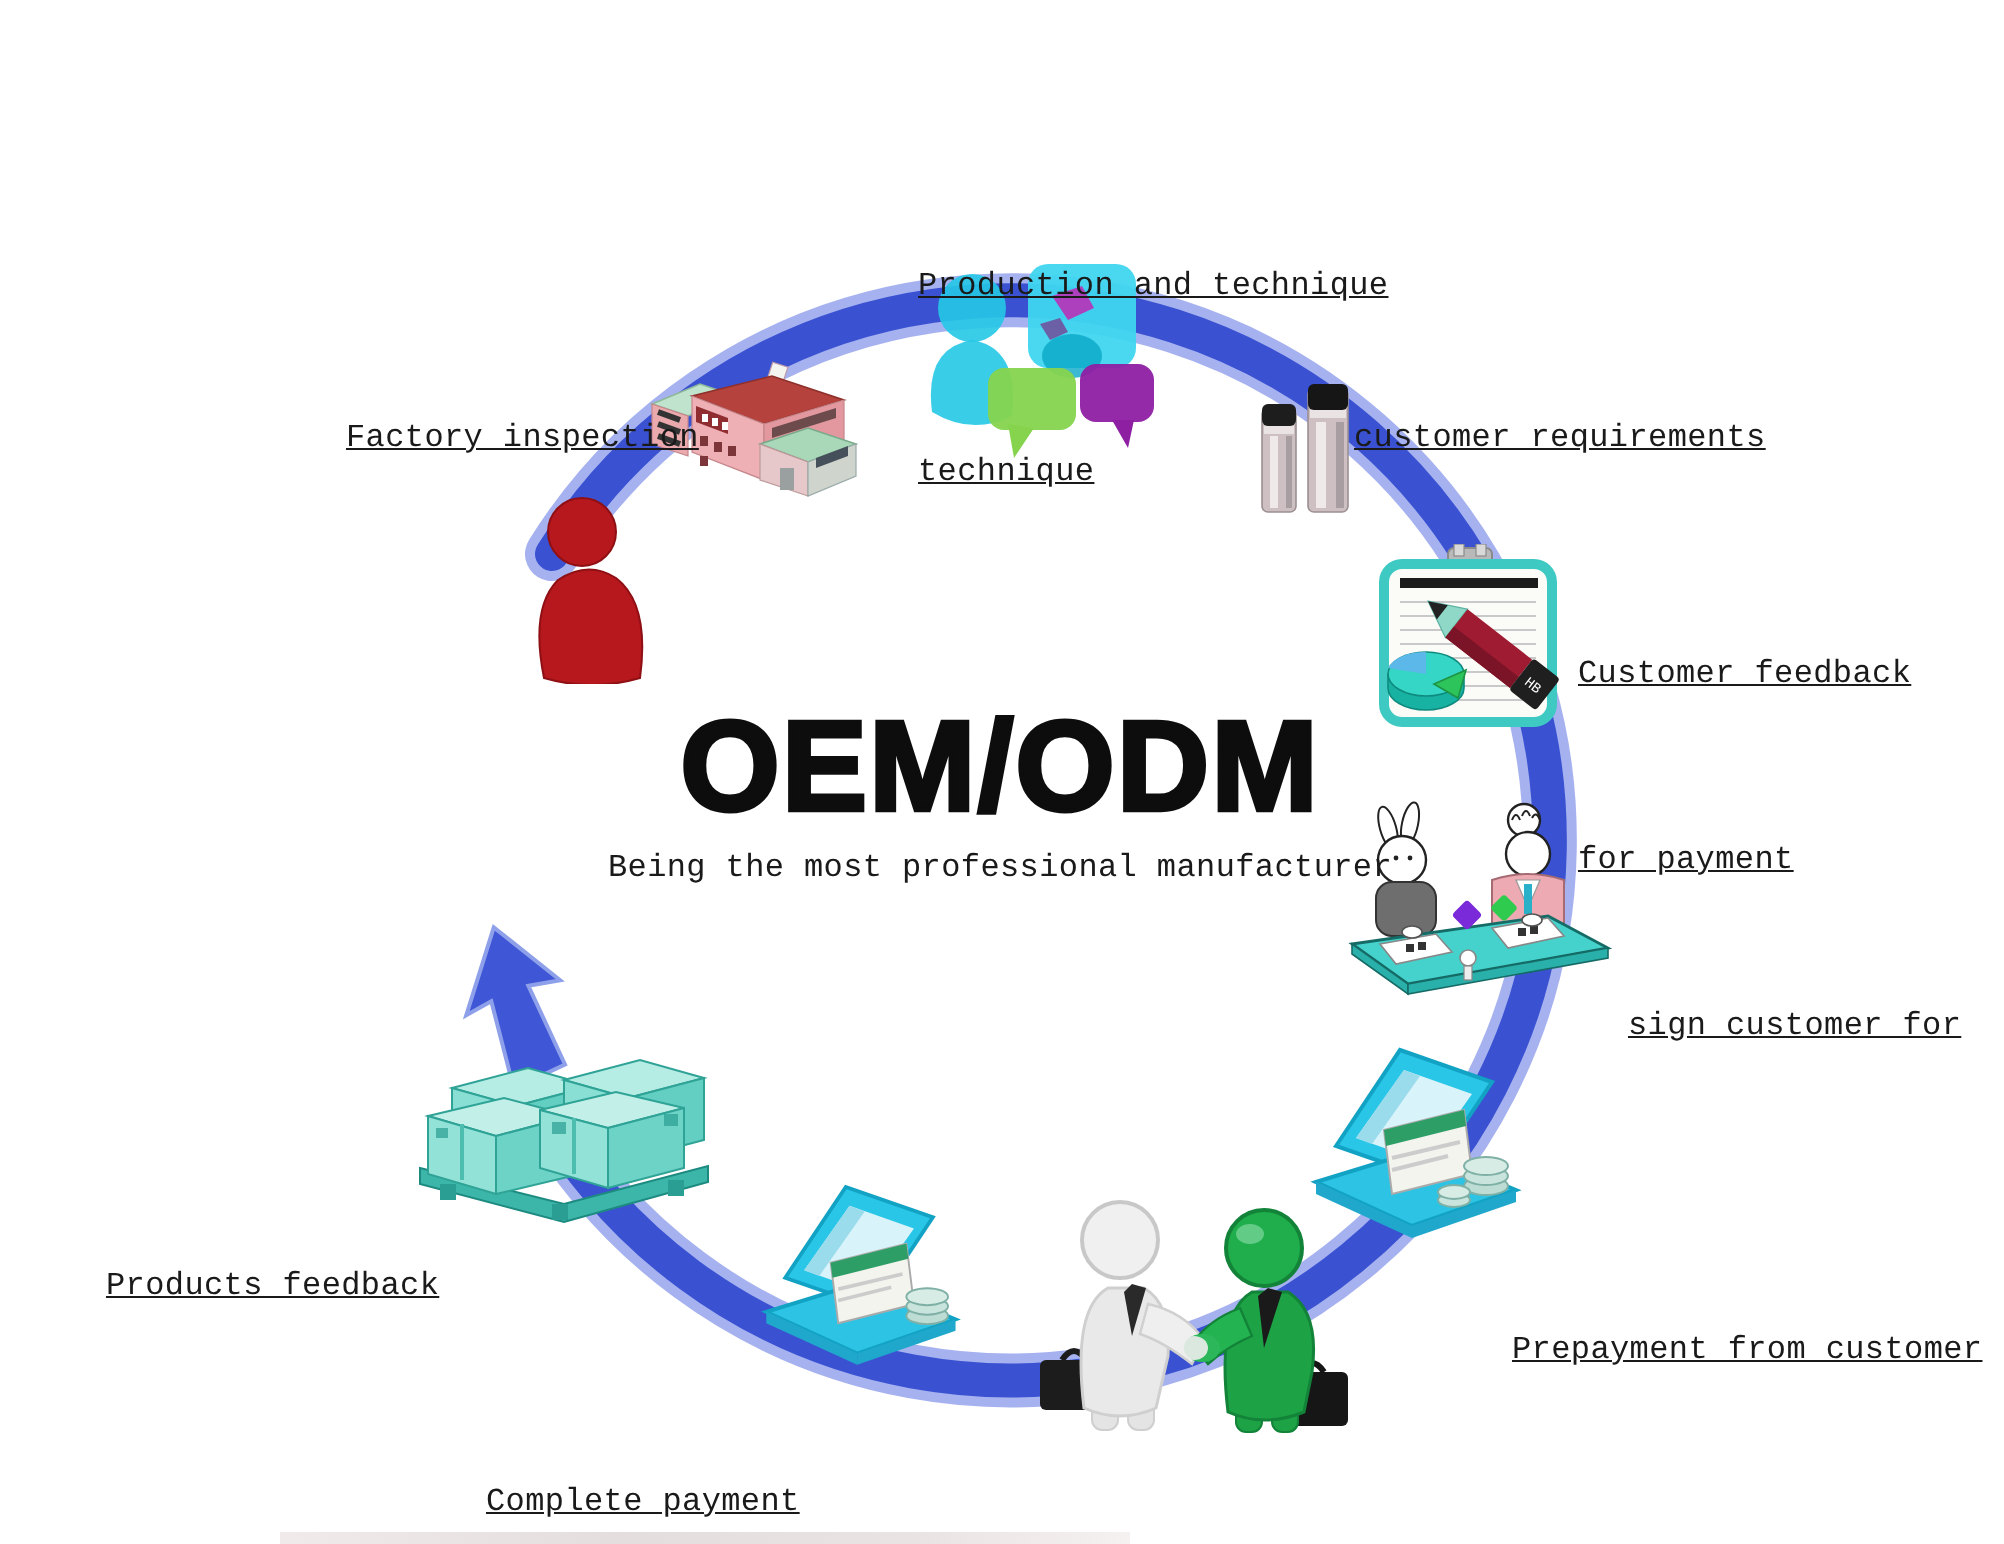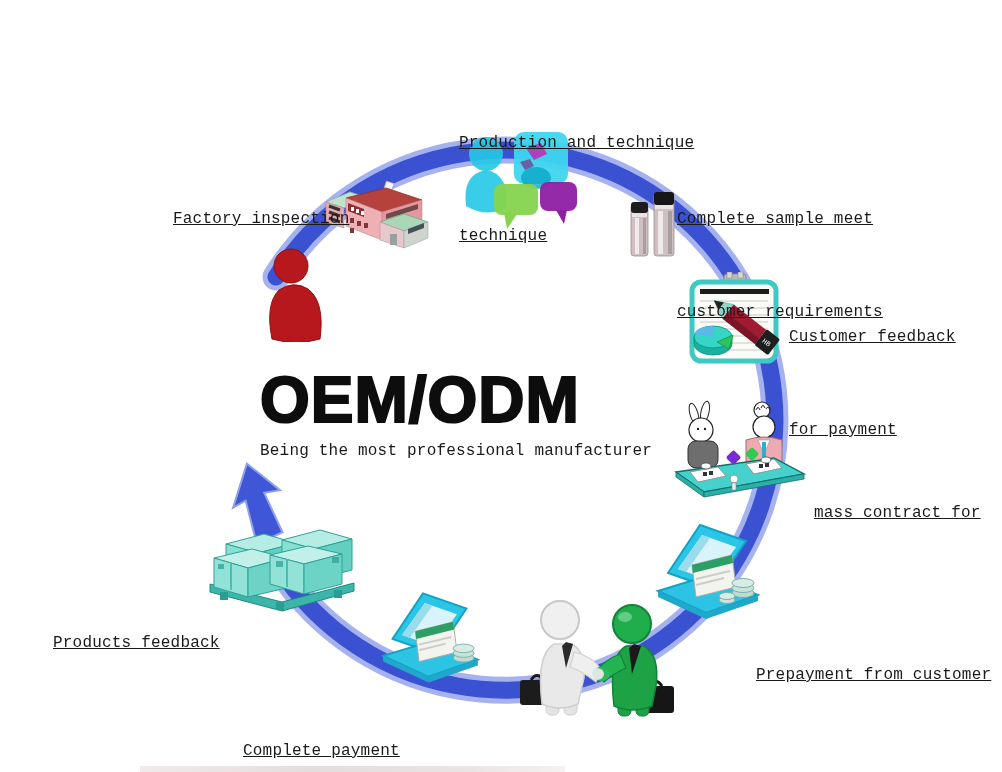--- a/index.html
+++ b/index.html
@@ -2,21 +2,21 @@
 <html><head>
 <meta charset="utf-8">
 <style>
   html,body{margin:0;padding:0;background:#fff;}
   .stage{position:relative;width:1002px;height:772px;background:#ffffff;overflow:hidden;
          font-family:"Liberation Mono","DejaVu Sans Mono",monospace;color:#1a1a1a;}
   .arc{position:absolute;left:0;top:0;}
   .icon{position:absolute;}
   .lbl{position:absolute;font-size:16px;line-height:31px;letter-spacing:.2px;white-space:pre;}
   .lbl span{display:block;text-decoration:underline;}
-  .center-title{position:absolute;left:260px;top:350px;width:480px;text-align:left;margin-top:17px;}
+  .center-title{position:absolute;left:260px;top:350px;width:480px;text-align:center;}
   .oem{font-family:"Liberation Sans","DejaVu Sans",sans-serif;font-weight:900;font-size:64px;
        line-height:66px;letter-spacing:1px;color:#0d0d0d;-webkit-text-stroke:2.2px #0d0d0d;}
   .sub{font-size:16px;margin-top:9px;letter-spacing:.2px;}
   .bottom-strip{position:absolute;left:140px;top:766px;width:425px;height:6px;opacity:.55;
        background:linear-gradient(to right,#e6d9d9,#cfc2c2 40%,#d8cccc 75%,#eee6e6);}
 </style>
 </head>
 <body>
 
 <div class="stage">
@@ -253,29 +253,28 @@
   </div>
 
   <div class="lbl" style="left:173px;top:142px;">
     <span>Factory inspection</span>
   </div>
   <div class="lbl" style="left:459px;top:66px;">
     <span>Production and technique</span>
     <span>technique</span>
   </div>
   <div class="lbl" style="left:677px;top:142px;">
-    <span>Complete sample meet</span>
     <span>customer requirements</span>
   </div>
   <div class="lbl" style="left:789px;top:260px;">
     <span>Customer feedback</span>
     <span>for payment</span>
   </div>
   <div class="lbl" style="left:814px;top:436px;">
-    <span>mass contract for</span>
+    <span>sign customer for</span>
   </div>
   <div class="lbl" style="left:756px;top:598px;">
     <span>Prepayment from customer</span>
   </div>
   <div class="lbl" style="left:498px;top:717px;">
     
   </div>
   <div class="lbl" style="left:243px;top:674px;">
     <span>Complete payment</span>
   </div>

